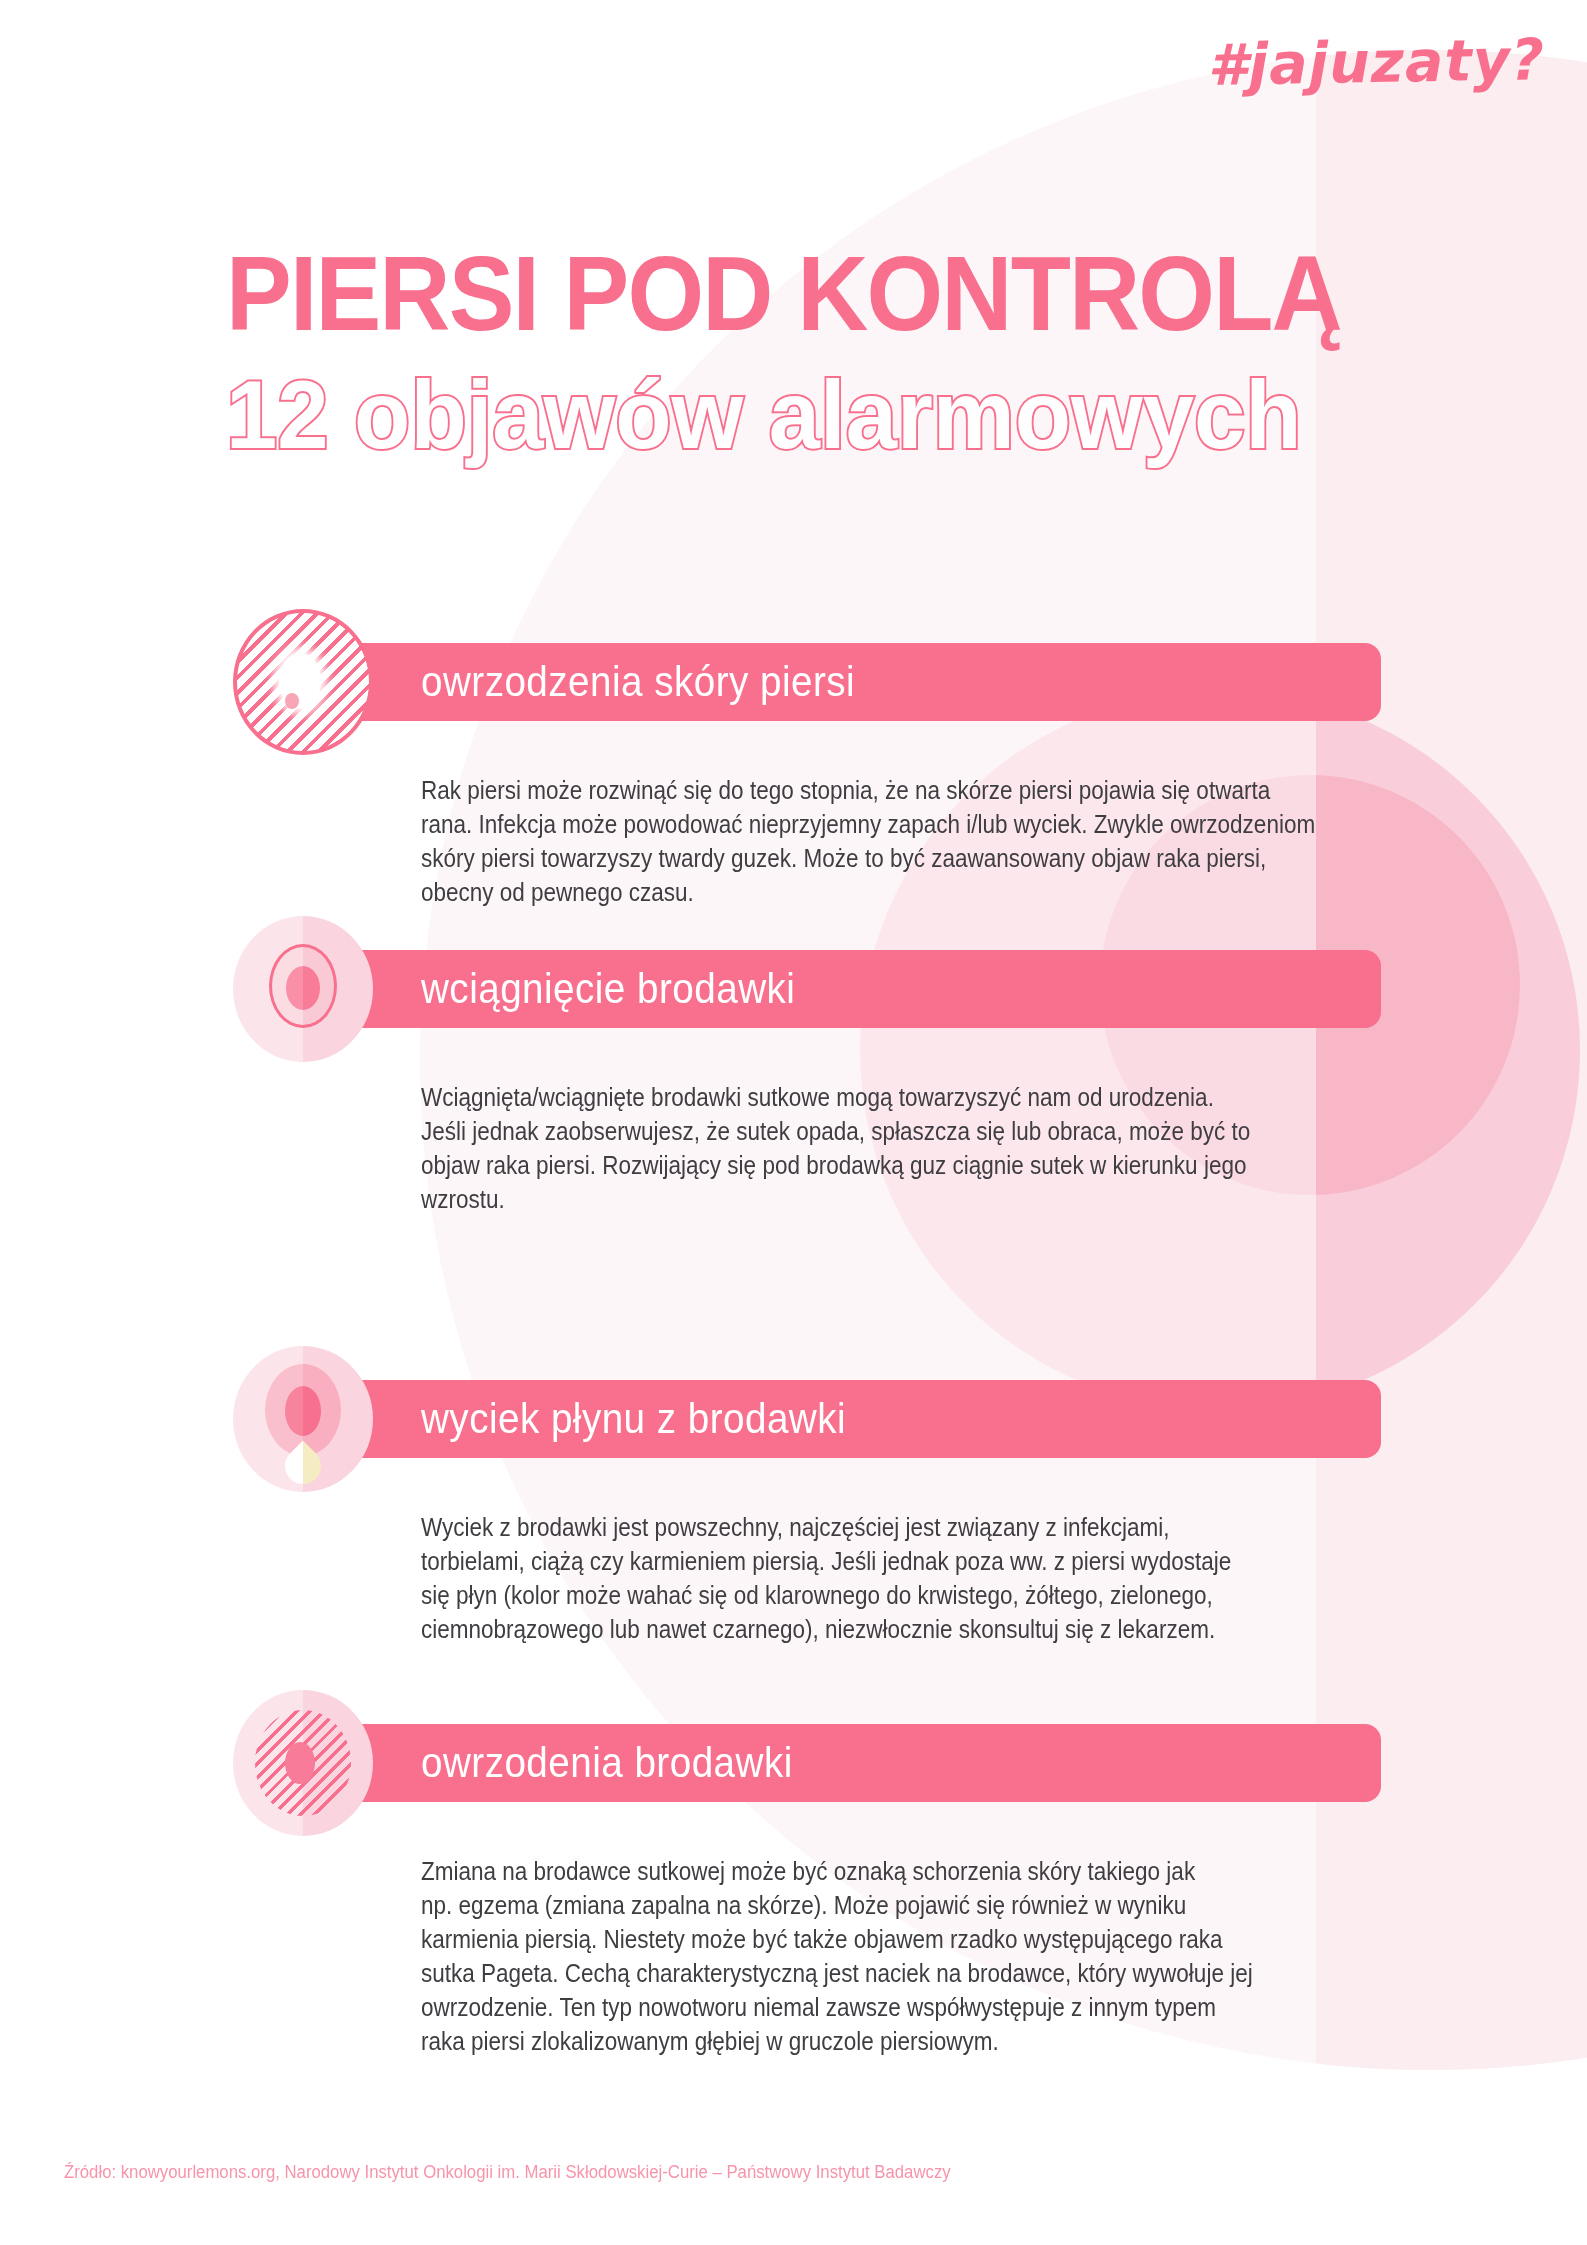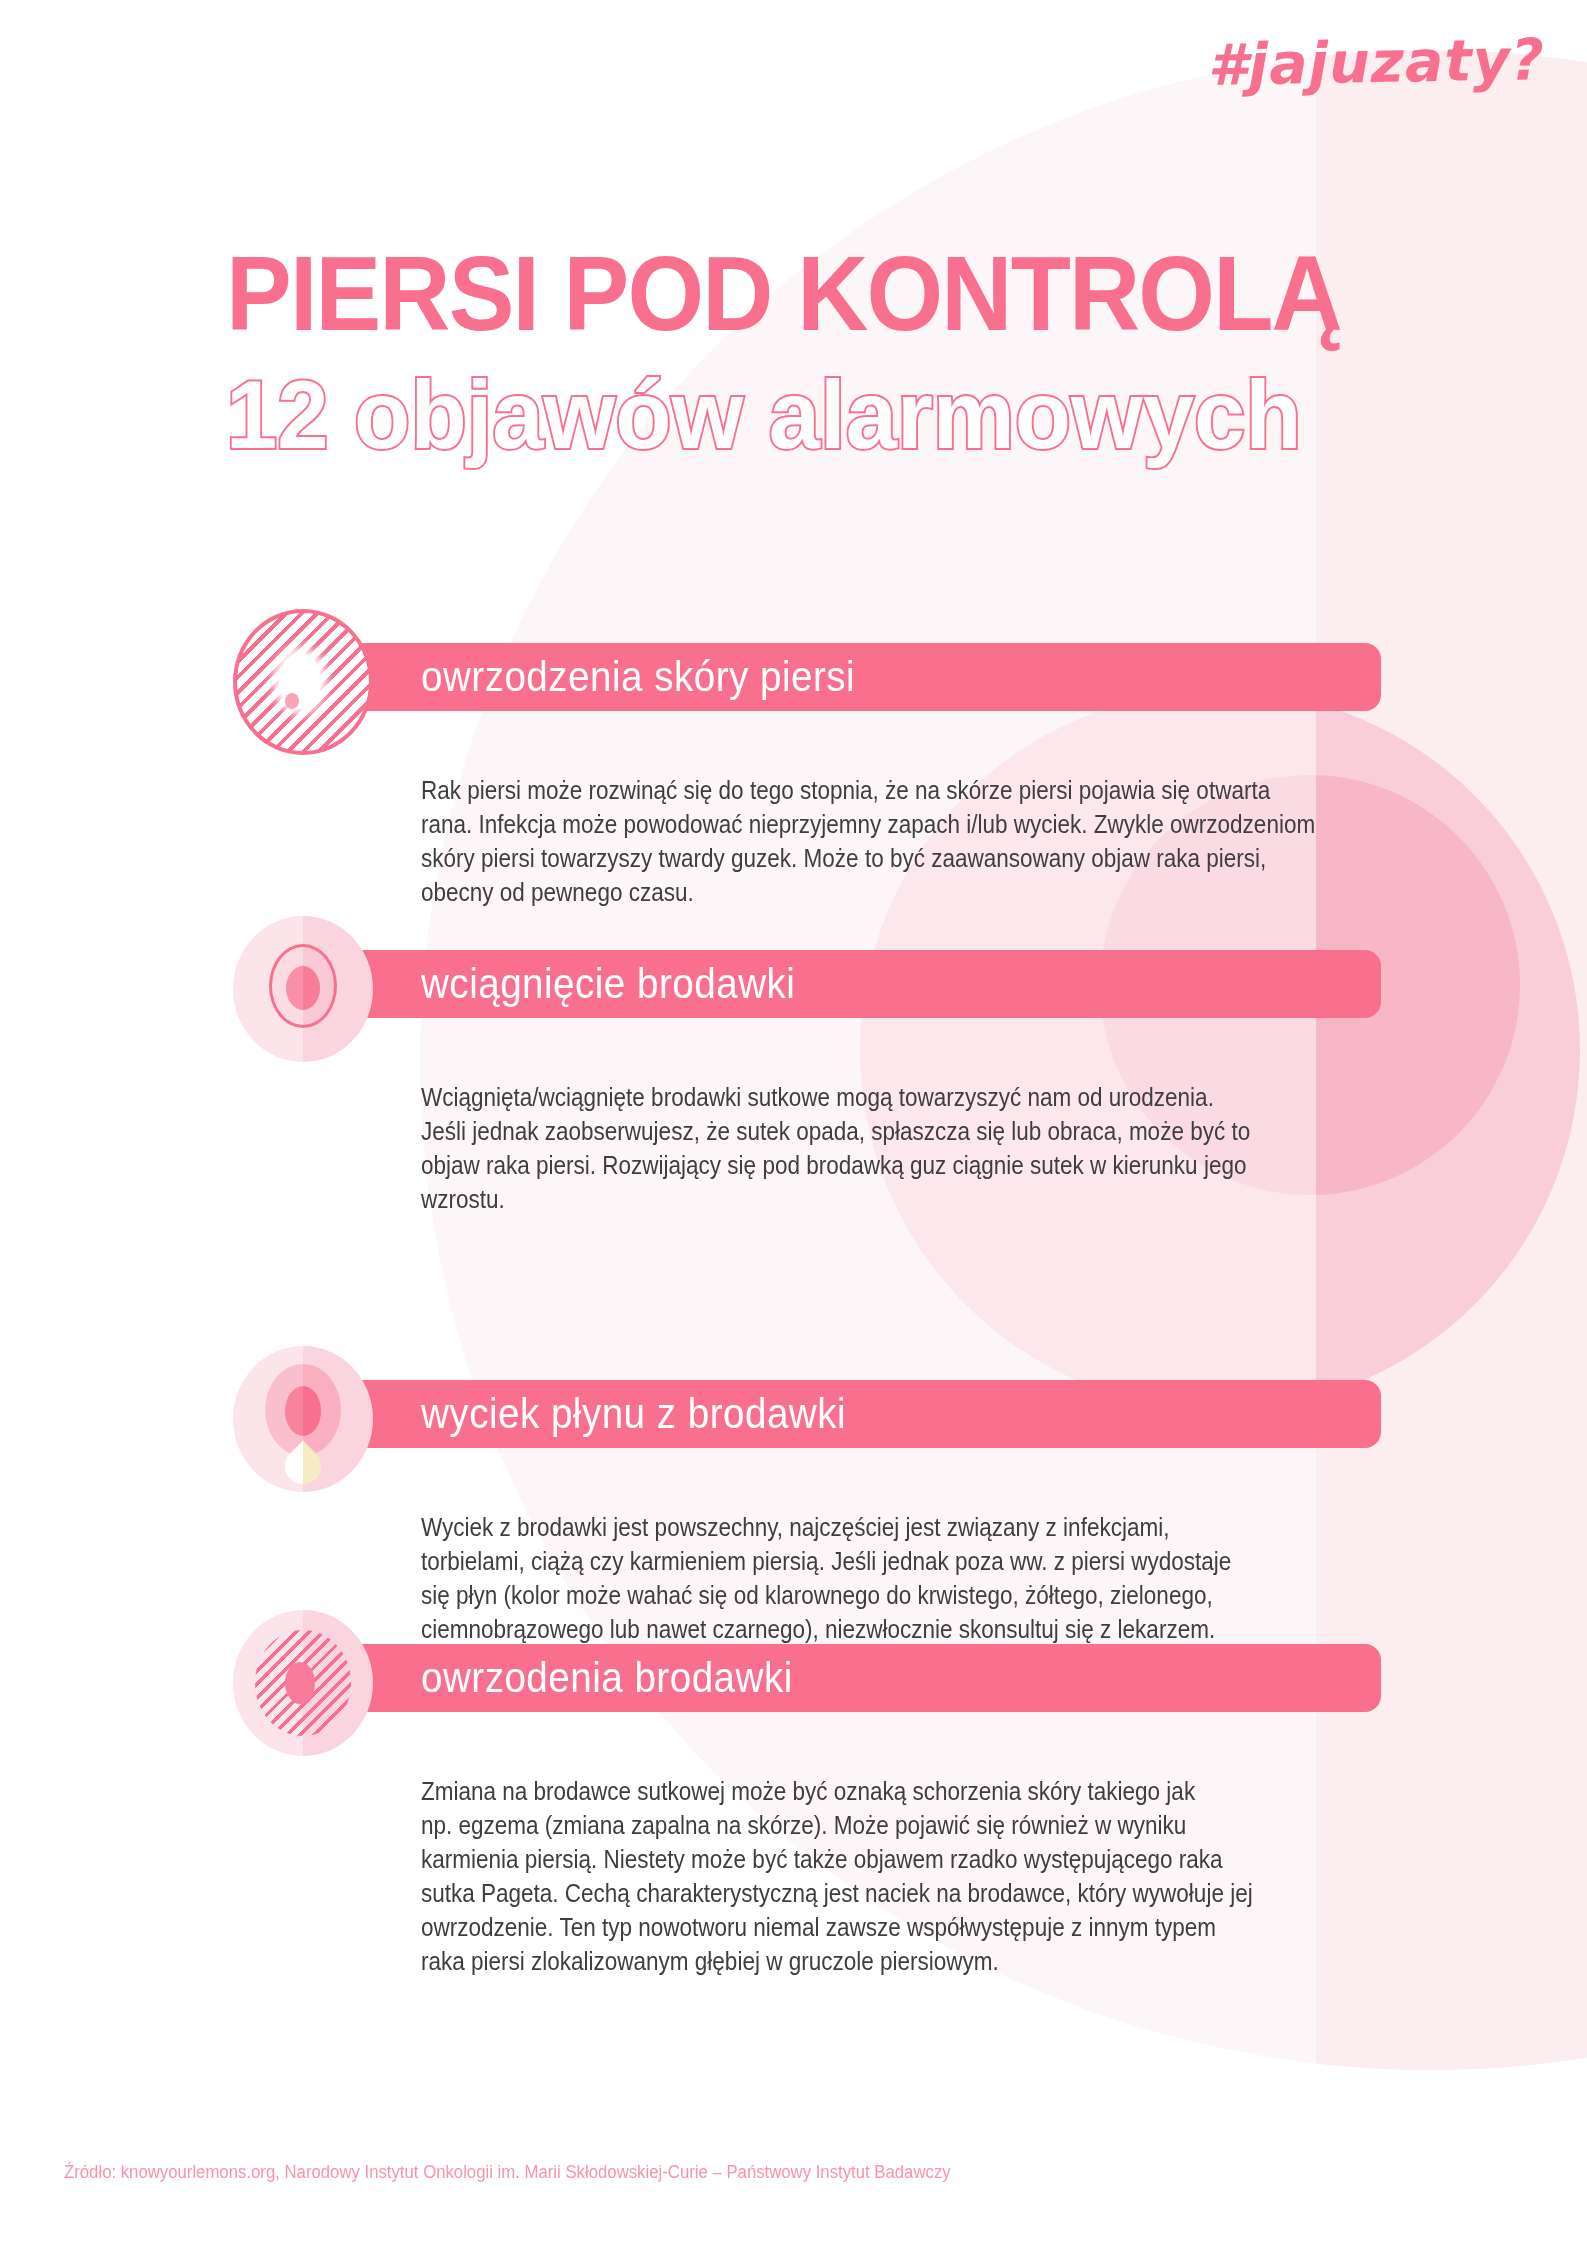--- a/index.html
+++ b/index.html
@@ -21,21 +21,21 @@
   .title{position:absolute;left:226px;top:238px;font-size:106px;line-height:1.04;
          font-weight:900;color:#F8708E;letter-spacing:-2px;
          transform:scaleX(.93);transform-origin:left top;white-space:nowrap;}
   .subtitle{position:absolute;left:226px;top:364px;font-size:97px;line-height:1.05;
          font-weight:800;color:#FFFEFE;-webkit-text-stroke:4px #F8708E;
          paint-order:stroke fill;letter-spacing:0;
          transform:scaleX(.95);transform-origin:left top;white-space:nowrap;}
 
   
   .card{position:absolute;left:330px;width:1051px;}
-  .banner{height:68px;background:#F8708E;border-radius:16px;
+  .banner{height:78px;background:#F8708E;border-radius:16px;
           display:flex;align-items:center;padding-left:91px;box-sizing:border-box;}
   .banner-text{font-size:42px;color:#ffffff;font-weight:400;letter-spacing:.5px;
           transform:scaleX(.92);transform-origin:left center;white-space:nowrap;}
   .para{position:absolute;left:91px;top:130px;margin:0;width:1150px;
         white-space:pre-line;font-size:25px;line-height:34px;color:#3E3D41;
         transform:scaleX(.9);transform-origin:left top;}
 
   
   .icon{position:absolute;left:-97px;top:-34px;width:140px;height:146px;}
   .icon *{position:absolute;}
@@ -122,21 +122,21 @@
     <span class="icon3-mid"></span>
     <span class="icon3-core"></span>
     <span class="icon3-drop"></span>
   </div>
   <p class="para">Wyciek z brodawki jest powszechny, najczęściej jest związany z infekcjami,
 torbielami, ciążą czy karmieniem piersią. Jeśli jednak poza ww. z piersi wydostaje
 się płyn (kolor może wahać się od klarownego do krwistego, żółtego, zielonego,
 ciemnobrązowego lub nawet czarnego), niezwłocznie skonsultuj się z lekarzem.</p>
 </section>
 
-<section class="card" style="top:1644px">
+<section class="card" style="top:1724px">
   <div class="banner">
     <span class="banner-text">owrzodenia brodawki</span>
   </div>
   <div class="icon">
     <span class="icon-ellipse"></span>
     <span class="icon4-hatch"></span>
     <span class="icon4-core"></span>
   </div>
   <p class="para">Zmiana na brodawce sutkowej może być oznaką schorzenia skóry takiego jak
 np. egzema (zmiana zapalna na skórze). Może pojawić się również w wyniku

